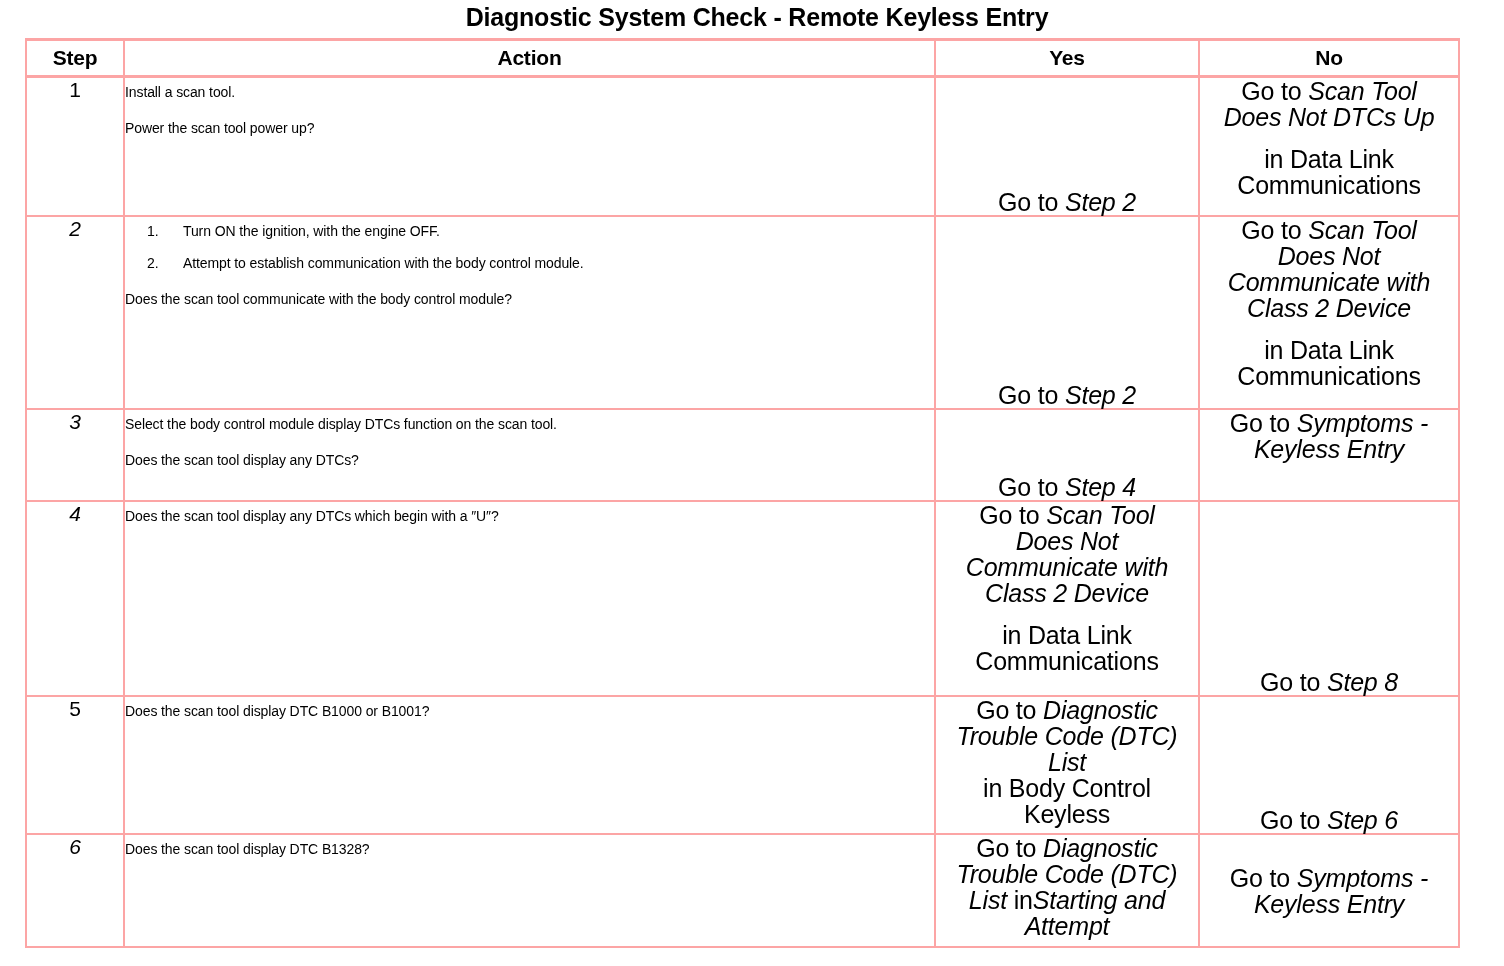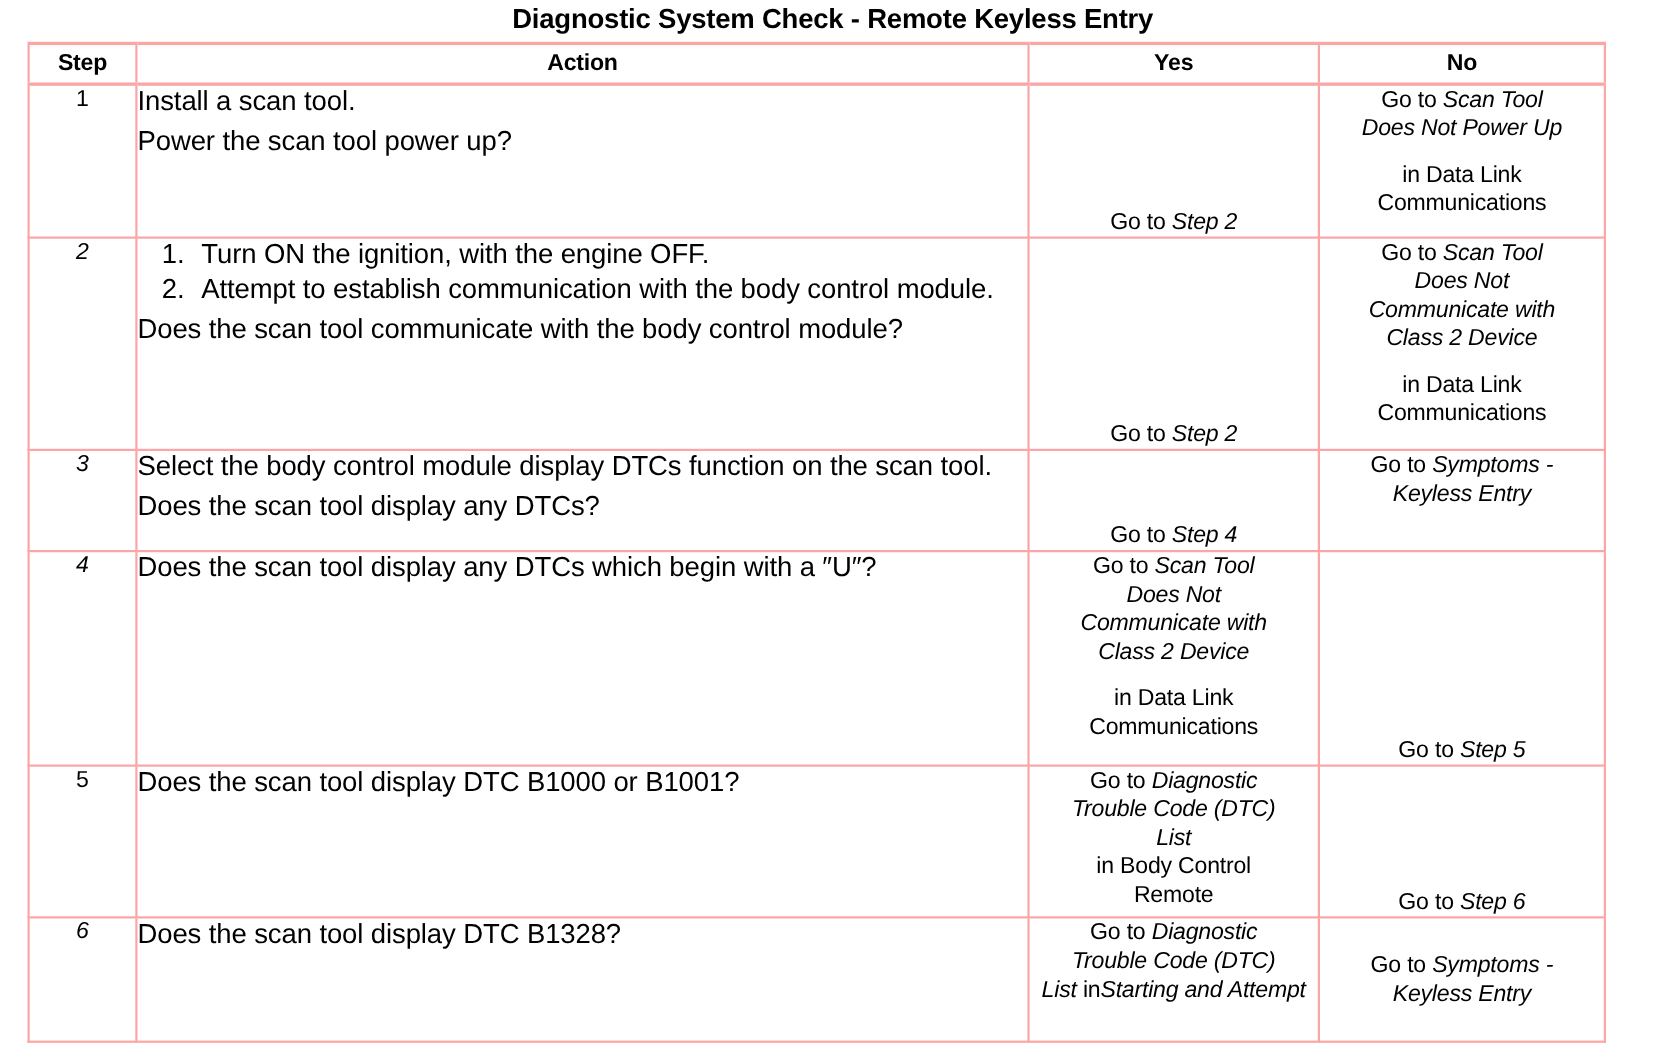--- a/index.html
+++ b/index.html
@@ -78,21 +78,21 @@
     vertical-align: middle;
     font-size: 21px;
     font-style: italic;
     letter-spacing: 0px;
   }
   .step-cell.upright { font-style: normal; }
 
   
   .action-cell {
     padding: 8px 10px 6px 12px;
-    font-size: 25px;
+    font-size: 14px;
     line-height: 28px;
     vertical-align: top;
     letter-spacing: -0.1px;
   }
   .action-cell p { margin: 0 0 8px 0; }
   .action-cell p:last-child { margin-bottom: 0; }
 
   .numlist {
     margin: 0 0 8px 0;
     padding: 0;
@@ -106,21 +106,21 @@
   }
   .numlist li .num {
     position: absolute;
     left: 22px;
     top: 0;
   }
 
   
   .res-cell {
     text-align: center;
-    font-size: 21px;
+    font-size: 25px;
     line-height: 26px;
     padding: 6px 4px 6px 4px;
     letter-spacing: -0.2px;
   }
   .res-cell.top    { vertical-align: top; }
   .res-cell.bottom { vertical-align: bottom; text-align: center; }
   .res-cell.middle { vertical-align: middle; }
   .res-cell .blk { display: block; }
   .res-cell .gap { margin-top: 16px; }
   .res-cell i { font-style: italic; }
@@ -158,21 +158,21 @@
     <tbody>
         <tr>
           <td class="step-cell r1 upright">1</td>
           <td class="action-cell">
             <p>Install a scan tool.</p>
             <p>Power the scan tool power up?</p>
           </td>
           <td class="res-cell bottom"><span><span>Go to </span><i>Step 2</i></span></td>
           <td class="res-cell top">
             <span class="blk"><span>Go to </span><i>Scan Tool</i></span>
-            <span class="blk"><i>Does Not Power Up</i></span>
+            <span class="blk"><i>Does Not DTCs Up</i></span>
             <span class="blk gap"><span>in Data Link</span></span>
             <span class="blk"><span>Communications</span></span>
           </td>
         </tr>
         <tr>
           <td class="step-cell r2">2</td>
           <td class="action-cell">
             <ul class="numlist">
               <li><span class="num">1.</span>Turn ON the ignition, with the engine OFF.</li>
               <li><span class="num">2.</span>Attempt to establish communication with the body control module.</li>
@@ -207,33 +207,33 @@
             <p>Does the scan tool display any DTCs which begin with a ″U″?</p>
           </td>
           <td class="res-cell top">
             <span class="blk"><span>Go to </span><i>Scan Tool</i></span>
             <span class="blk"><i>Does Not</i></span>
             <span class="blk"><i>Communicate with</i></span>
             <span class="blk"><i>Class 2 Device</i></span>
             <span class="blk gap"><span>in Data Link</span></span>
             <span class="blk"><span>Communications</span></span>
           </td>
-          <td class="res-cell bottom"><span><span>Go to </span><i>Step 5</i></span></td>
+          <td class="res-cell bottom"><span><span>Go to </span><i>Step 8</i></span></td>
         </tr>
         <tr>
           <td class="step-cell r5 upright">5</td>
           <td class="action-cell">
             <p>Does the scan tool display DTC B1000 or B1001?</p>
           </td>
           <td class="res-cell top">
             <span class="blk"><span>Go to </span><i>Diagnostic</i></span>
             <span class="blk"><i>Trouble Code (DTC)</i></span>
             <span class="blk"><i>List</i></span>
             <span class="blk"><span>in Body Control</span></span>
-            <span class="blk"><span>Remote</span></span>
+            <span class="blk"><span>Keyless</span></span>
           </td>
           <td class="res-cell bottom"><span><span>Go to </span><i>Step 6</i></span></td>
         </tr>
         <tr>
           <td class="step-cell r6">6</td>
           <td class="action-cell">
             <p>Does the scan tool display DTC B1328?</p>
           </td>
           <td class="res-cell top">
             <span class="blk"><span>Go to </span><i>Diagnostic</i></span>

